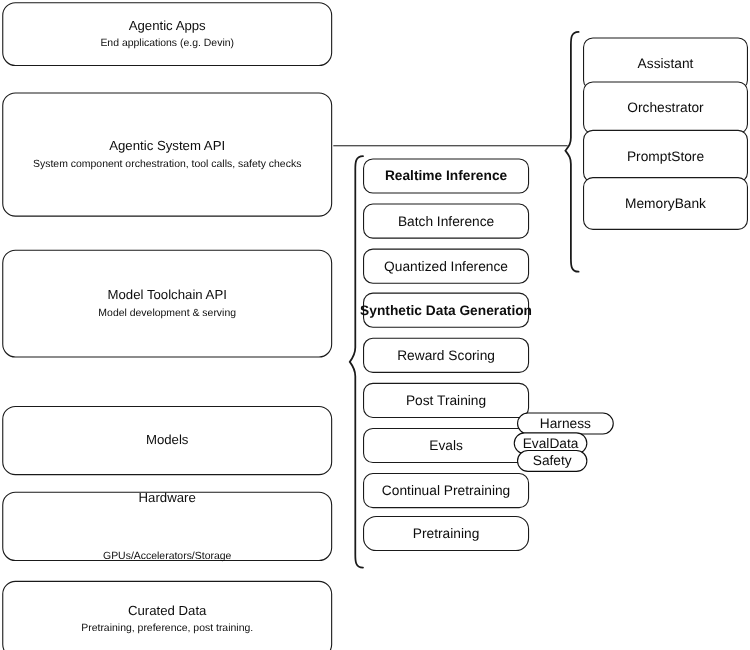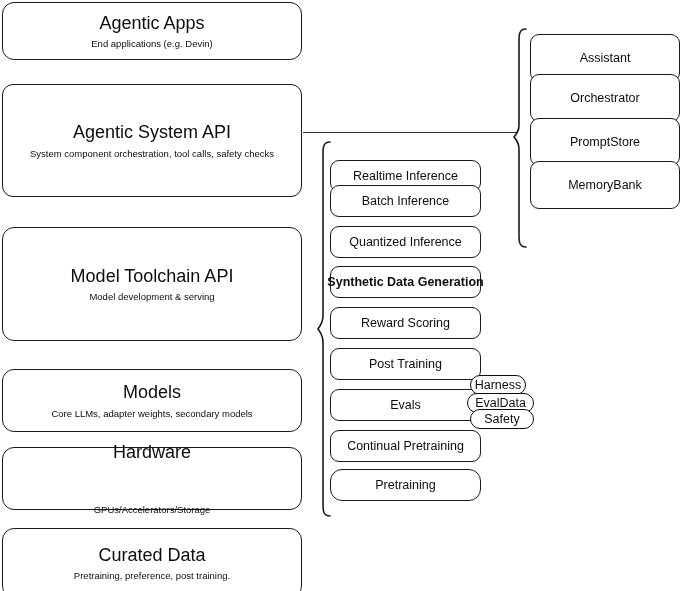--- a/index.html
+++ b/index.html
@@ -27,21 +27,21 @@
     border-radius: 12px;
     background: #ffffff;
     display: flex;
     flex-direction: column;
     align-items: center;
     justify-content: center;
     text-align: center;
     line-height: 1.3;
   }
   .box .title {
-    font-size: 18px;
+    font-size: 12px;
     color: #0d0d0d;
     white-space: nowrap;
   }
   .box .subtitle {
     font-size: 9.5px;
     color: #0d0d0d;
     margin-top: 3px;
     white-space: nowrap;
   }
 
@@ -106,54 +106,53 @@
 </head>
 <body>
 
 <div id="canvas">
 
   <div class="box layer-box" style="top:2px;  height:58px;">
     <span class="title">Agentic Apps</span>
     <span class="subtitle">End applications (e.g. Devin)</span>
   </div>
 
-  <div class="box layer-box" style="top:84px; height:113px;border-radius:11px;">
+  <div class="box layer-box" style="top:84px; height:113px;">
     <span class="title">Agentic System API</span>
     <span class="subtitle">System component orchestration, tool calls, safety checks</span>
   </div>
 
-  <div class="box layer-box" style="top:227px; height:114px;">
+  <div class="box layer-box" style="top:227px; height:98px;">
     <span class="title">Model Toolchain API</span>
     <span class="subtitle">Model development &amp; serving</span>
   </div>
 
   <div class="box layer-box" style="top:369px; height:63px;">
     <span class="title">Models</span>
-    <span class="subtitle">Core LLMs, adapter weights, secondary models</span>
   </div>
 
   <div class="box layer-box" style="top:447px; height:63px;gap:36px;">
     <span class="title">Hardware</span>
     <span class="subtitle">GPUs/Accelerators/Storage</span>
   </div>
 
   <div class="box layer-box" style="top:528px; height:70px;">
     <span class="title">Curated Data</span>
     <span class="subtitle">Pretraining, preference, post training.</span>
   </div>
 
   <div class="connector" style="left:303px; top:132px; width:213px;"></div>
 
   <div class="brace" style="left:316px; top:140px;">
     <svg width="16" height="378" viewBox="0 0 16 378" fill="none">
       <path d="M14 2 C7 2, 7 8, 7 14 L7 176 C7 182, 5 185, 2 189 C5 193, 7 196, 7 202 L7 364 C7 370, 7 376, 14 376" stroke="#1a1a1a" stroke-width="1.6" fill="none" stroke-linecap="round"></path>
     </svg>
   </div>
 
-  <div class="box mid-box" style="top:160px;">
+  <div class="box mid-box" style="top:144px;font-weight:bold;">
     <span class="title">Realtime Inference</span>
   </div>
   <div class="box mid-box" style="top:185px;">
     <span class="title">Batch Inference</span>
   </div>
   <div class="box mid-box" style="top:226px;">
     <span class="title">Quantized Inference</span>
   </div>
   <div class="box mid-box" style="top:266px;font-weight:bold;">
     <span class="title">Synthetic Data Generation</span>
@@ -167,21 +166,21 @@
   <div class="box mid-box" style="top:389px;">
     <span class="title">Evals</span>
   </div>
   <div class="box mid-box" style="top:430px;">
     <span class="title">Continual Pretraining</span>
   </div>
   <div class="box mid-box" style="top:469px;border-radius:12px;">
     <span class="title">Pretraining</span>
   </div>
 
-  <div class="pill" style="left:470px; top:375px; width:56px; height:20px;">Harness</div>
+  <div class="pill" style="left:470px; top:375px; width:88px; height:20px;">Harness</div>
   <div class="pill" style="left:467px; top:393px; width:67px; height:20px;">EvalData</div>
   <div class="pill" style="left:470px; top:409px; width:64px; height:20px;">Safety</div>
 
   <div class="brace" style="left:512px; top:27px;">
     <svg width="16" height="222" viewBox="0 0 16 222" fill="none">
       <path d="M14 2 C7 2, 7 8, 7 14 L7 98 C7 104, 5 106, 2 110 C5 114, 7 116, 7 122 L7 208 C7 214, 7 220, 14 220" stroke="#1a1a1a" stroke-width="1.6" fill="none" stroke-linecap="round"></path>
     </svg>
   </div>
 
   <div class="box right-box" style="top:34px;">

